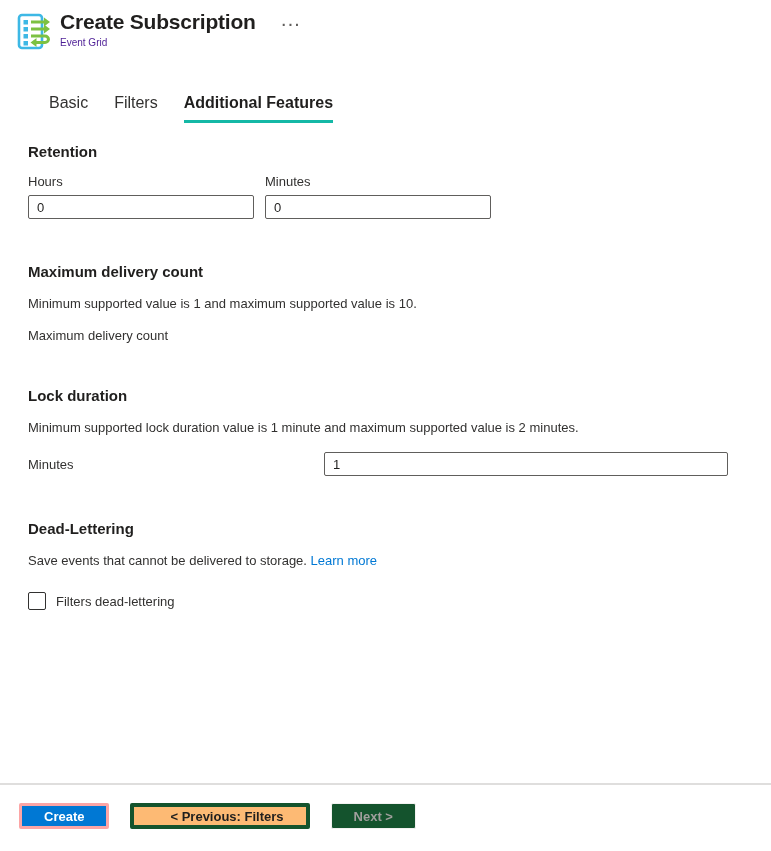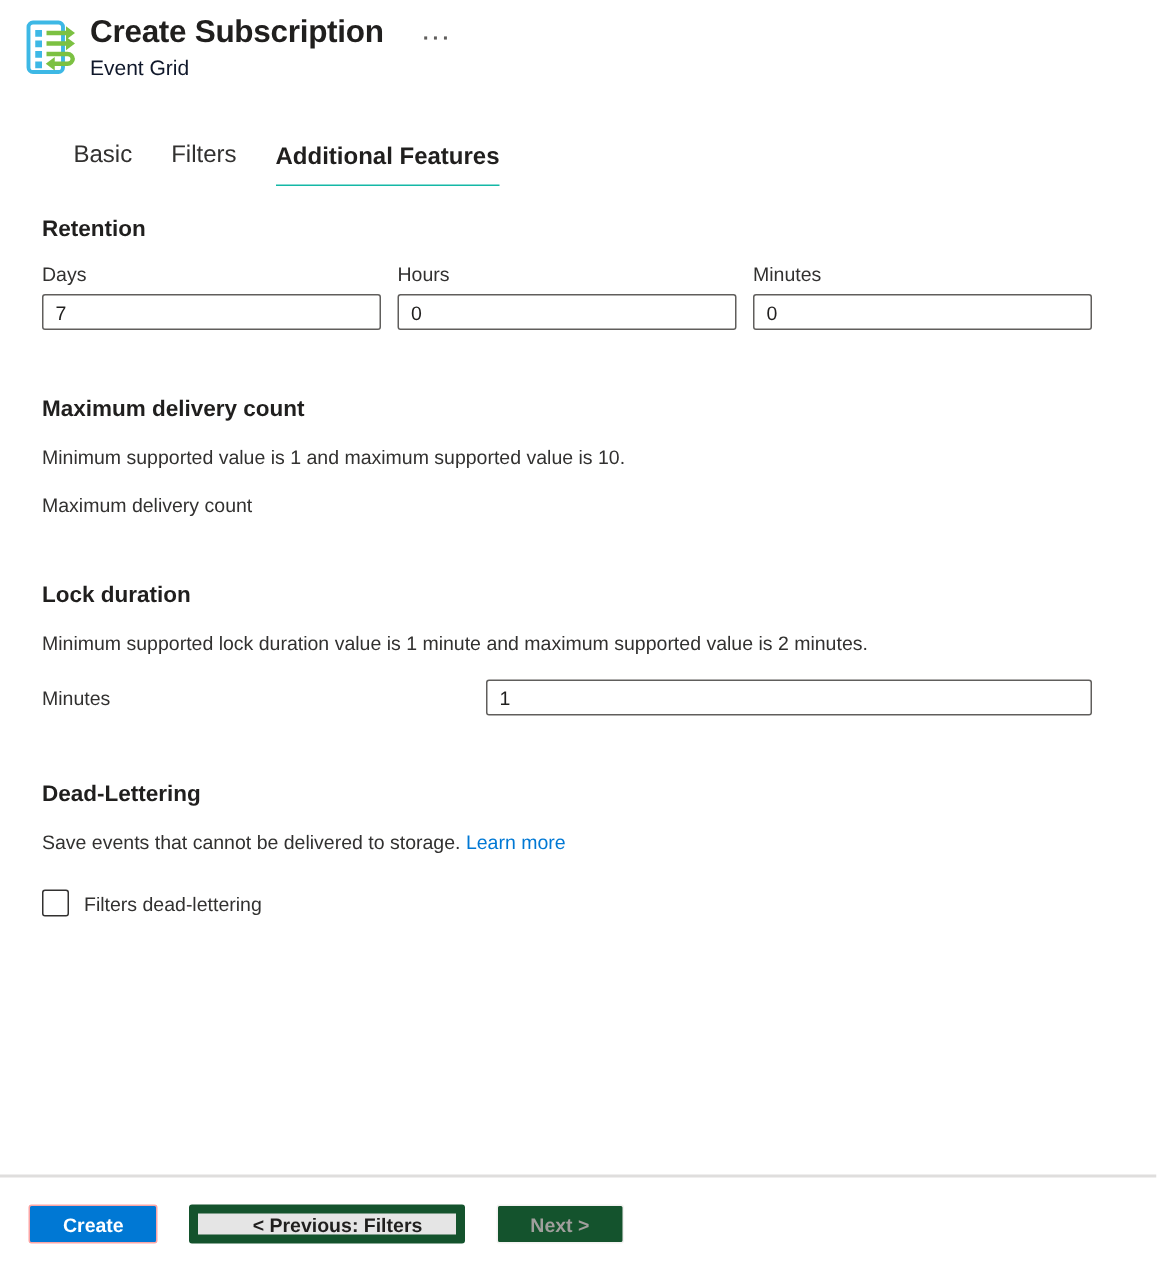--- a/index.html
+++ b/index.html
@@ -8,34 +8,34 @@
     width:771px; height:851px; position:relative; overflow:hidden;
     font-family:"Liberation Sans", sans-serif;
     color:#323130; font-size:13px;
   }
 
   
   .header { display:flex; align-items:flex-start; padding:10px 0 0 14px; }
   .header-icon { width:40px; height:40px; flex:0 0 40px; margin-top:2px; }
   .header-text { margin-left:6px; }
   .page-title { font-size:21px; font-weight:700; color:#201f1e; letter-spacing:-0.2px; }
-  .page-subtitle { font-size:14px; color:#0f172a; margin-top:3px; }
+  .page-subtitle { font-size:10px; color:#4c1d95; margin-top:3px; }
   .more-btn {
     background:none; border:none; color:#605e5c; font-size:14px; font-weight:700;
     letter-spacing:2px; margin:8px 0 0 26px; cursor:pointer; line-height:1;
   }
 
   
   .tabs { display:flex; gap:26px; margin:42px 0 0 49px; }
   .tab {
     font-size:16px; color:#323130; padding-bottom:8px; cursor:pointer;
     border-bottom:3px solid transparent; background:none; border-top:none;
     border-left:none; border-right:none; font-family:inherit;
   }
-  .tab.active { font-weight:700; color:#201f1e; border-bottom:1px solid #14b8a6; }
+  .tab.active { font-weight:700; color:#201f1e; border-bottom:3px solid #14b8a6; }
 
   
   .content { width:700px; margin-left:28px; }
   .section { margin-top:20px; }
   .section + .section { margin-top:44px; }
   .section-heading { font-size:15px; font-weight:700; color:#201f1e; }
   .section-desc { margin-top:14px; line-height:19px; color:#323130; }
   .link { color:#0078d4; text-decoration:none; cursor:pointer; }
 
   .triple-row { display:grid; grid-template-columns:1fr 1fr 1fr; gap:11px; margin-top:14px; }
@@ -58,22 +58,22 @@
   
   .footer {
     position:absolute; left:0; right:0; bottom:0; height:68px;
     border-top:2px solid #dfdedd; padding:18px 0 0 19px; background:#fff;
   }
   .footer-buttons { display:flex; align-items:center; }
   .btn {
     height:26px; font-size:13px; font-weight:700; font-family:inherit;
     border-radius:2px; cursor:pointer; padding:0 22px;
   }
-  .btn-primary { background:#0078d4; border:1px solid #fca5a5; color:#ffffff; min-width:80px; }
-  .btn-secondary { background:#e5e5e5; border:6px solid #14532d; color:#201f1e; margin-left:21px;padding-left:36px; }
+  .btn-primary { background:#0078d4; border:3px solid #fca5a5; color:#ffffff; min-width:80px; }
+  .btn-secondary { background:#fdba74; border:4px solid #14532d; color:#201f1e; margin-left:21px;padding-left:36px; }
   .btn-disabled { background:#14532d; border:1px solid #f3f2f1; color:#a19f9d; margin-left:21px; cursor:default; }
 </style>
 </head>
 <body>
 
 <div class="header">
   <span class="header-icon">
     <svg width="40" height="40" viewBox="0 0 40 40">
       <rect x="5" y="3" width="23" height="33" rx="3" fill="#ffffff" stroke="#3db8e5" stroke-width="2.6"></rect>
       <rect x="9.5" y="8" width="4.5" height="4.5" fill="#3db8e5"></rect>
@@ -103,24 +103,20 @@
   <button class="tab">Basic</button>
   <button class="tab">Filters</button>
   <button class="tab active">Additional Features</button>
 </div>
 
 <div class="content">
 
   <div class="section">
     <div class="section-heading">Retention</div>
     <div class="triple-row">
-      <div>
-        <label class="field-label">Days</label>
-        <input class="text-input" type="text" value="7" style="">
-      </div>
       <div>
         <label class="field-label">Hours</label>
         <input class="text-input" type="text" value="0" style="">
       </div>
       <div>
         <label class="field-label">Minutes</label>
         <input class="text-input" type="text" value="0" style="">
       </div>
     </div>
   </div>

